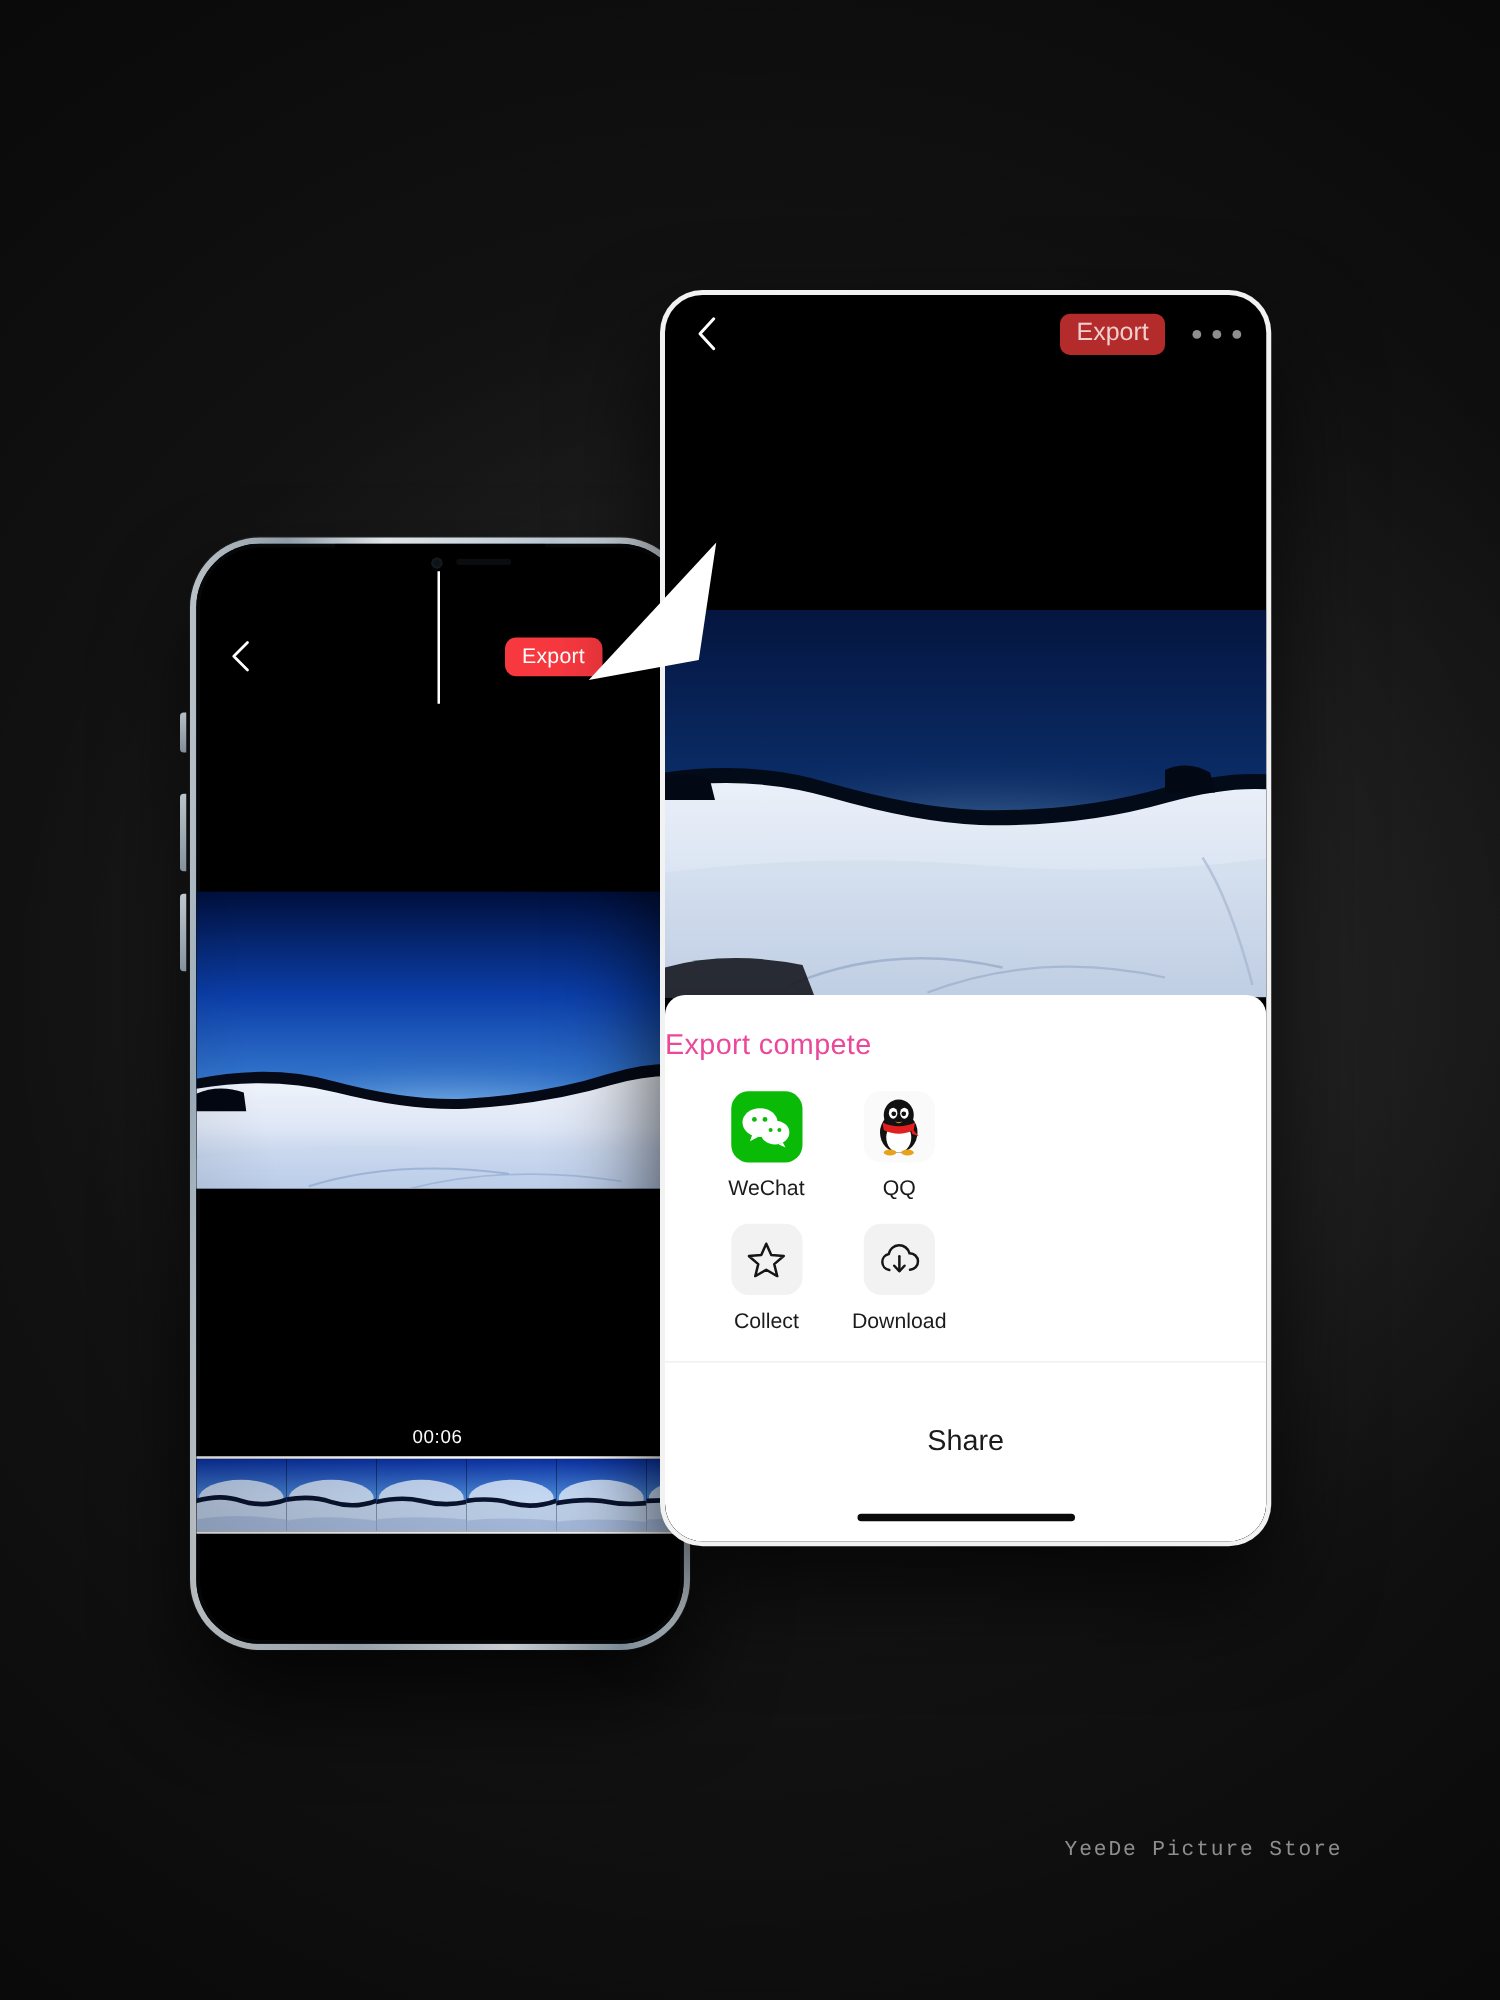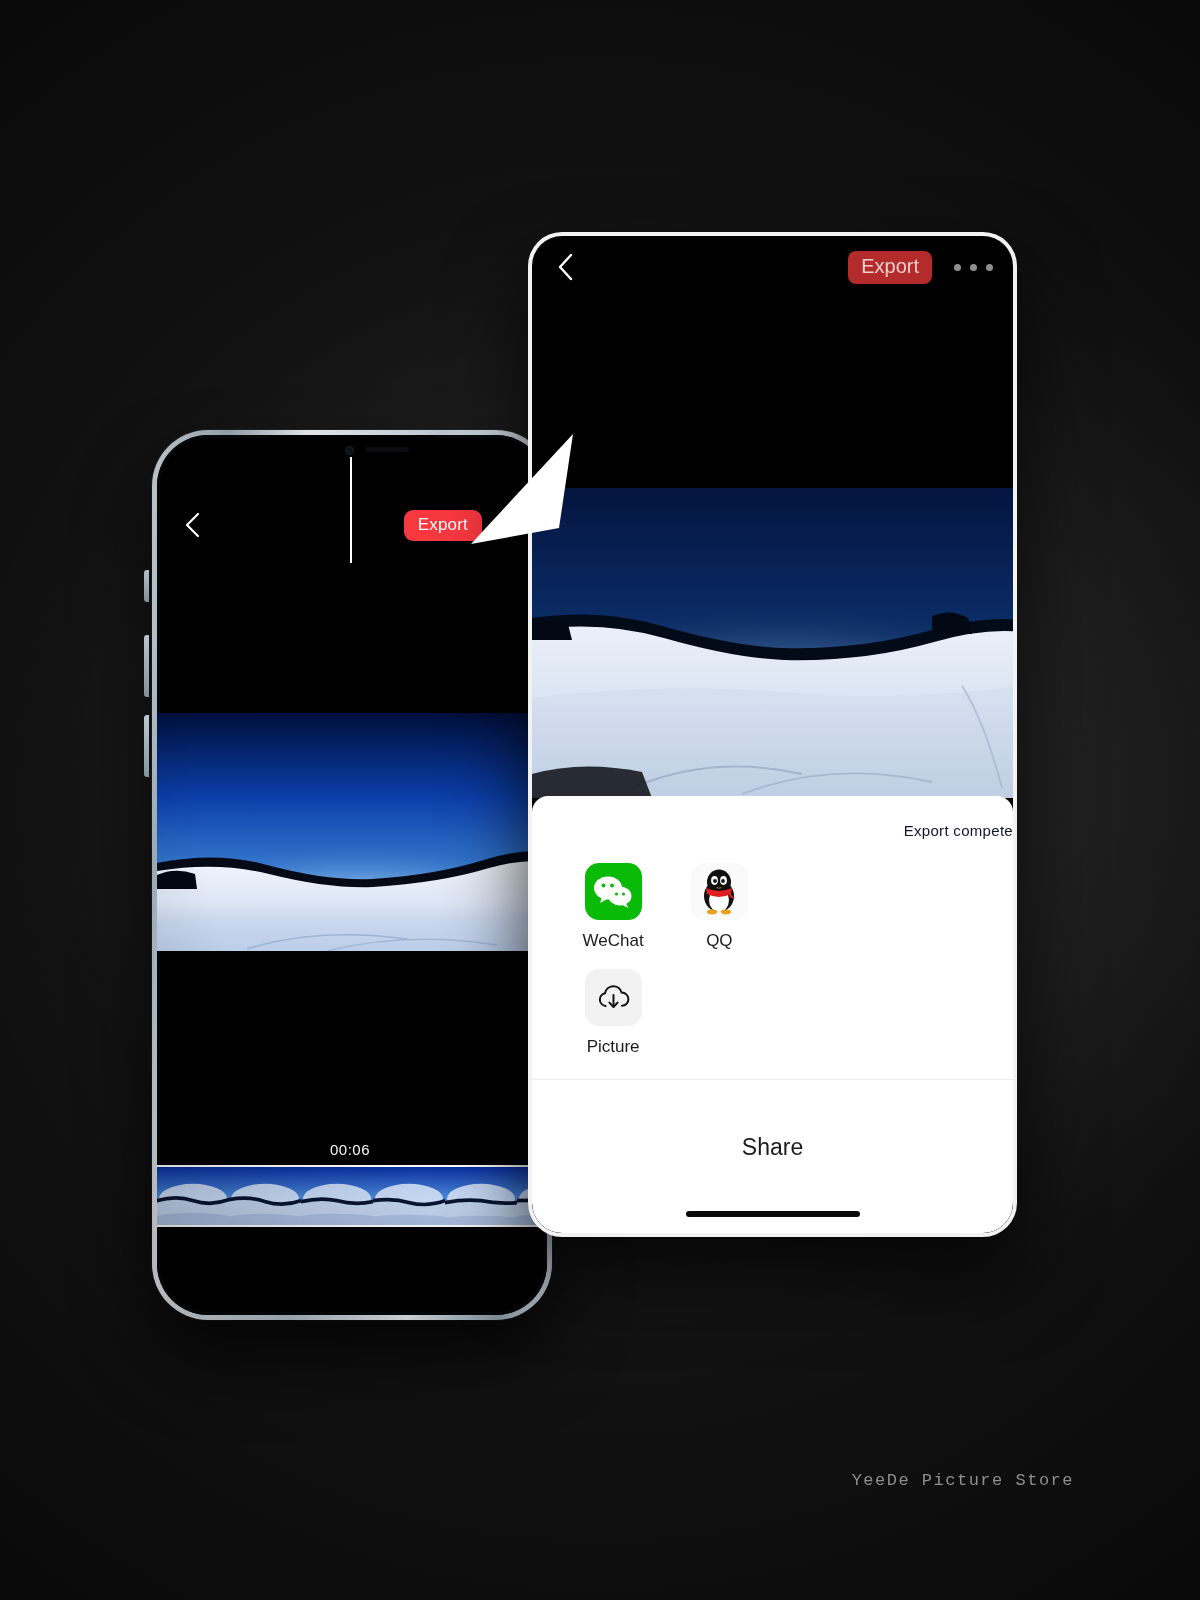--- a/index.html
+++ b/index.html
@@ -145,21 +145,21 @@
 
   
   .sheet {
     position:absolute; left:0; right:0; bottom:0; height:437px;
     background:#fff;
     border-radius:16px 16px 30px 30px;
     z-index:12;
     display:flex; flex-direction:column;
   }
   .sheet-title {
-    text-align:right; color:#0f172a; font-size:15px;
+    text-align:left; color:#ec4899; font-size:23px;
     padding:26px 0 6px; letter-spacing:.3px;
   }
   .grid-row {
     display:flex; padding:0 28px;
   }
   .grid-row.r1 { margin-top:18px; }
   .grid-row.r2 { margin-top:18px; }
   .app-cell {
     width:25%; display:flex; flex-direction:column;
     align-items:center; gap:11px; cursor:pointer;
@@ -431,30 +431,38 @@
           </div>
           <span class="app-label">QQ</span>
         </div>
 
 
 
       </div>
 
       <div class="grid-row r2">
 
+        <div class="app-cell">
+          <div class="app-icon ic-plain">
+            <svg width="30" height="29" viewBox="0 0 30 29">
+              <path d="M15 2 L19 11 L29 11.8 L21.4 18.3 L23.8 28 L15 22.8 L6.2 28 L8.6 18.3 L1 11.8 L11 11 Z" fill="none" stroke="#151515" stroke-width="2" stroke-linejoin="round"></path>
+            </svg>
+          </div>
+          <span class="app-label">Collect</span>
+        </div>
 
         <div class="app-cell">
           <div class="app-icon ic-plain">
             <svg width="33" height="28" viewBox="0 0 33 28">
               <path d="M8.5 22 A6.5 6.5 0 0 1 8 9.2 A8.5 8.5 0 0 1 24.6 8.6 A6.2 6.2 0 0 1 25 21.8" fill="none" stroke="#151515" stroke-width="2" stroke-linecap="round"></path>
               <path d="M16.5 11 V22.5" stroke="#151515" stroke-width="2" stroke-linecap="round"></path>
               <path d="M12.4 18.6 L16.5 23 L20.6 18.6" fill="none" stroke="#151515" stroke-width="2" stroke-linecap="round" stroke-linejoin="round"></path>
             </svg>
           </div>
-          <span class="app-label">Picture</span>
+          <span class="app-label">Download</span>
         </div>
 
 
         <div class="app-cell"></div>
 
       </div>
 
       <div class="sheet-sep"></div>
 
       <div class="cancel-row">

